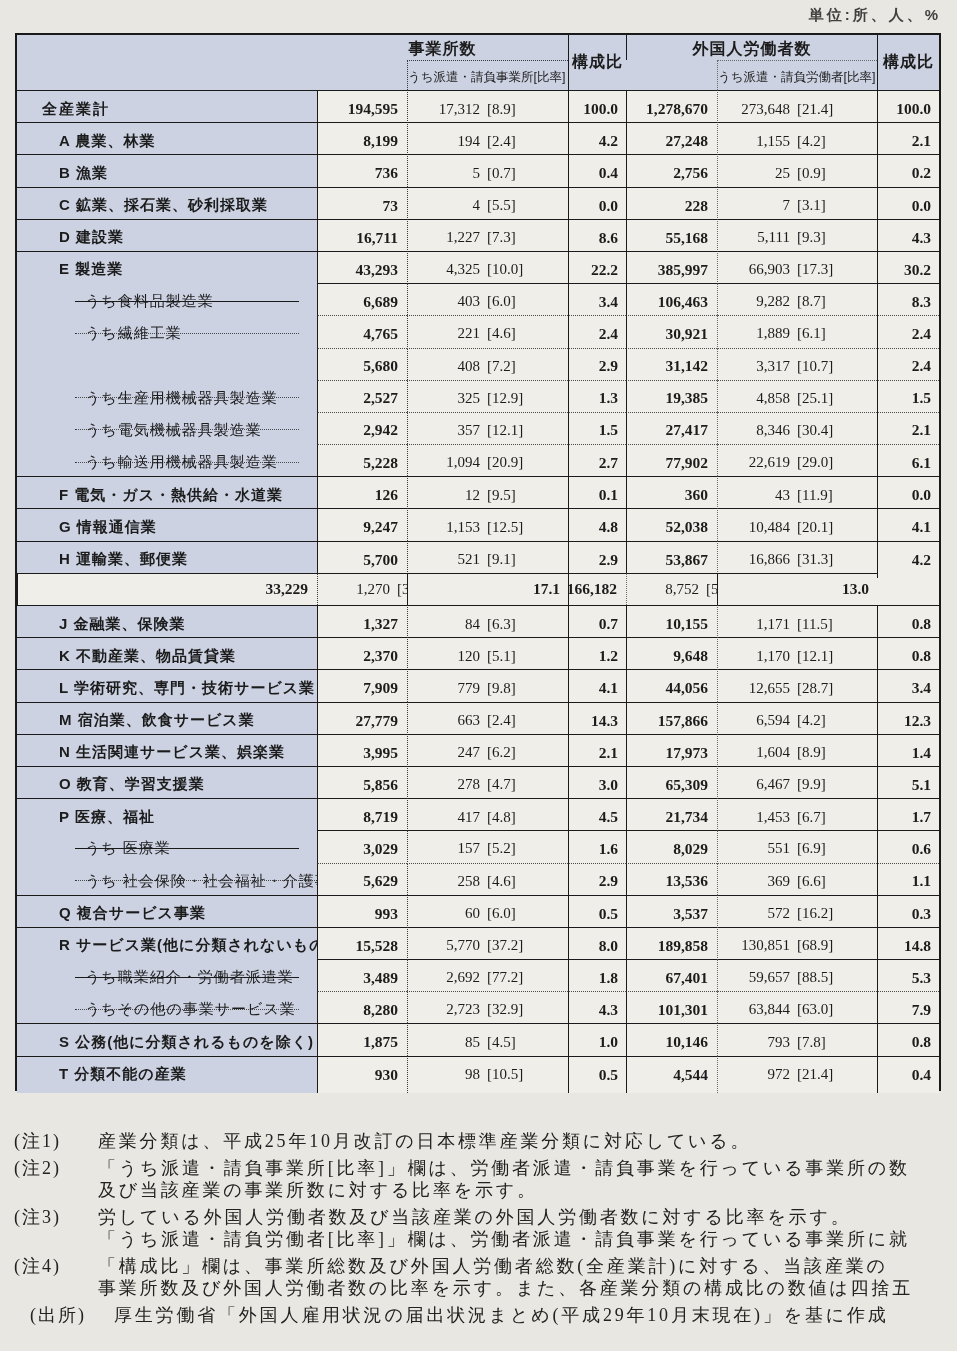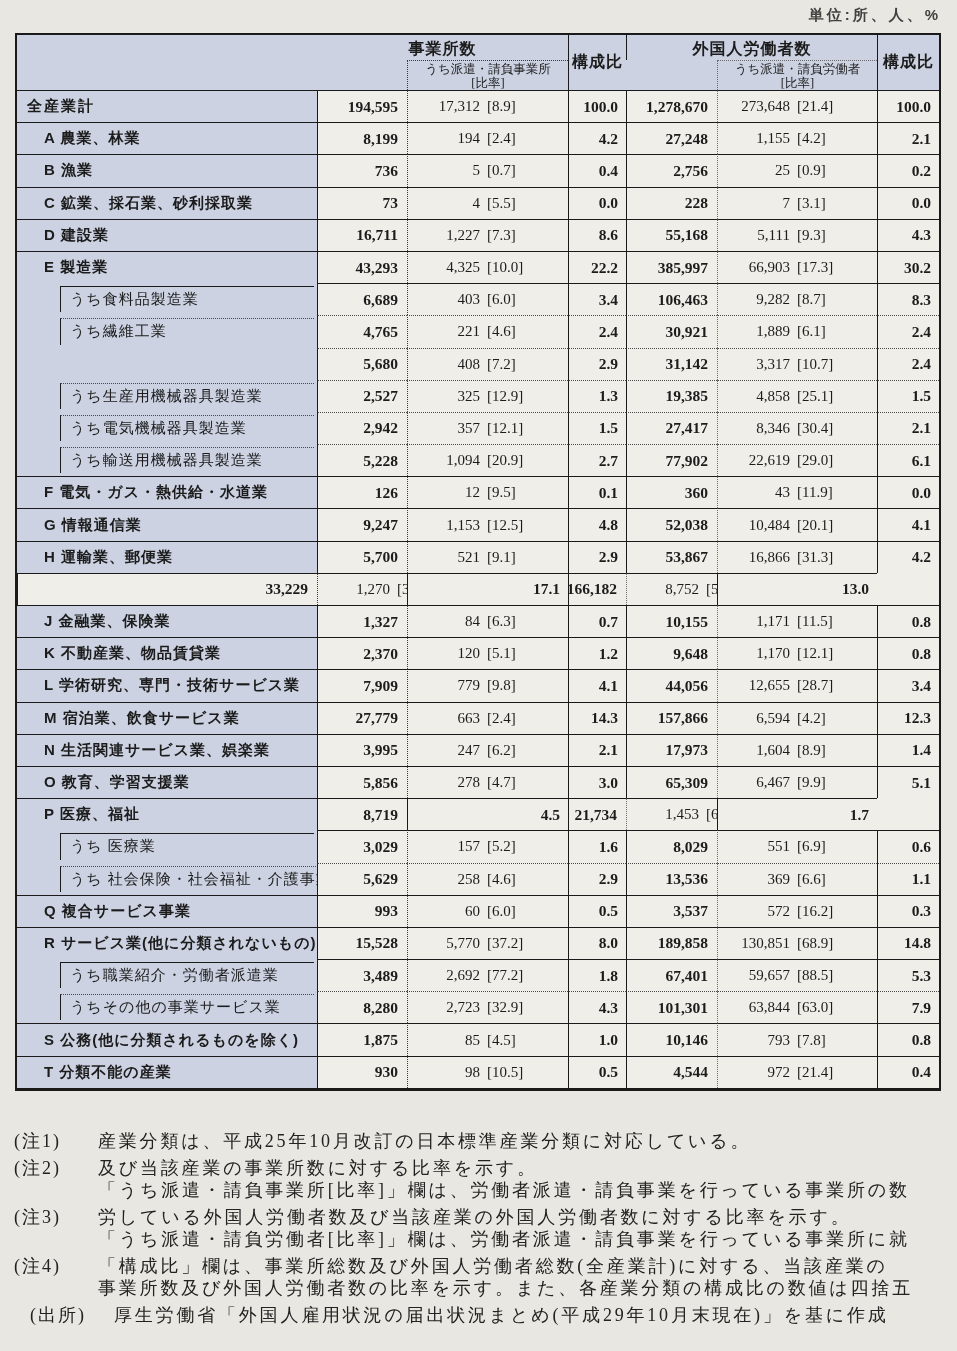--- a/index.html
+++ b/index.html
@@ -24,30 +24,30 @@
     grid-template-rows:25px 30px;
     grid-template-areas:"lab g1 g1 c1 g2 g2 c2" "lab gap1 s1 c1 gap2 s2 c2";}
   .hc{display:flex;align-items:center;justify-content:center;background:var(--c-header)}
   .h-label{grid-area:lab}
   .g1{grid-area:g1}.g2{grid-area:g2}.c1{grid-area:c1}.c2{grid-area:c2}
   .gap1{grid-area:gap1}.gap2{grid-area:gap2}.s1{grid-area:s1}.s2{grid-area:s2}
   .h-group,.h-comp{font-size:16px;font-weight:600;letter-spacing:1px}
   .g1{padding-top:4px}.g2{padding-top:4px}
   .c1,.c2{border-left:1px solid var(--c-border)}
   .g2{border-left:1.5px solid var(--c-border)}
-  .h-sub{flex-direction:column;justify-content:flex-end;padding-top:2px;
-         font-family:Liberation Serif, serif;font-size:12.5px;line-height:14px;
+  .h-sub{justify-content:flex-start;padding-top:2px;
+         font-family:Liberation Sans, sans-serif;font-size:12.5px;line-height:14px;
          border-top:1px dotted #3a3a3a;border-left:1px dotted #3a3a3a}
   .s2{border-left-color:#6a6a6a;border-top-color:#6a6a6a}
 
   
   .t-row{display:grid;height:32.2px;
     grid-template-columns:300px 90px 161px 58px 91px 160px 62px;}
   .cell{display:flex;align-items:center;overflow:hidden;background:var(--c-cell)}
-  .c-label{background:var(--c-header);padding:3px}
+  .c-label{background:var(--c-header);padding:18px}
   .strip{display:none}
   .lab-inner{flex:1;height:100%;display:flex;align-items:center;
              font-size:15px;font-weight:600;letter-spacing:1px;white-space:nowrap}
   .lv-main .lab-inner{padding-left:24px}
   .lv-total .lab-inner{padding-left:7px;letter-spacing:2px}
   .lv-sub .strip,.lv-subfirst .strip{display:block;width:40px;flex:none;height:100%}
   .lv-sub .lab-inner,.lv-subfirst .lab-inner{border-left:1.5px solid var(--c-border);
              padding-left:9px;font-weight:500}
 
   .c-num,.c-comp{font-family:"Liberation Serif","DejaVu Serif",serif;
@@ -498,20 +498,24 @@
       <span class="sr">[9.9]</span>
     </div>
     <div class="cell c-comp c-comp2">5.1</div>
   </div>
         <div class="t-row lv-main">
     <div class="cell c-label">
 
       <span class="lab-inner">P 医療、福祉</span>
     </div>
     <div class="cell c-num c-num1">8,719</div>
+    <div class="cell c-sub c-sub1">
+      <span class="sv">417</span>
+      <span class="sr">[4.8]</span>
+    </div>
     <div class="cell c-comp c-comp1">4.5</div>
     <div class="cell c-num c-num2">21,734</div>
     <div class="cell c-sub c-sub2">
       <span class="sv">1,453</span>
       <span class="sr">[6.7]</span>
     </div>
     <div class="cell c-comp c-comp2">1.7</div>
   </div>
         <div class="t-row lv-subfirst">
     <div class="cell c-label">
@@ -663,22 +667,22 @@
   <div class="notes" id="notes">
       <div class="note">
     <span class="note-tag">(注1)</span>
     <span class="note-body">
           <span class="note-line">産業分類は、平成25年10月改訂の日本標準産業分類に対応している。</span>
         </span>
   </div>
       <div class="note">
     <span class="note-tag">(注2)</span>
     <span class="note-body">
+          <span class="note-line">「うち派遣・請負事業所[比率]」欄は、労働者派遣・請負事業を行っている事業所の数</span>
           <span class="note-line">及び当該産業の事業所数に対する比率を示す。</span>
-          <span class="note-line">「うち派遣・請負事業所[比率]」欄は、労働者派遣・請負事業を行っている事業所の数</span>
         </span>
   </div>
       <div class="note">
     <span class="note-tag">(注3)</span>
     <span class="note-body">
           <span class="note-line">労している外国人労働者数及び当該産業の外国人労働者数に対する比率を示す。</span>
           <span class="note-line">「うち派遣・請負労働者[比率]」欄は、労働者派遣・請負事業を行っている事業所に就</span>
         </span>
   </div>
       <div class="note">

